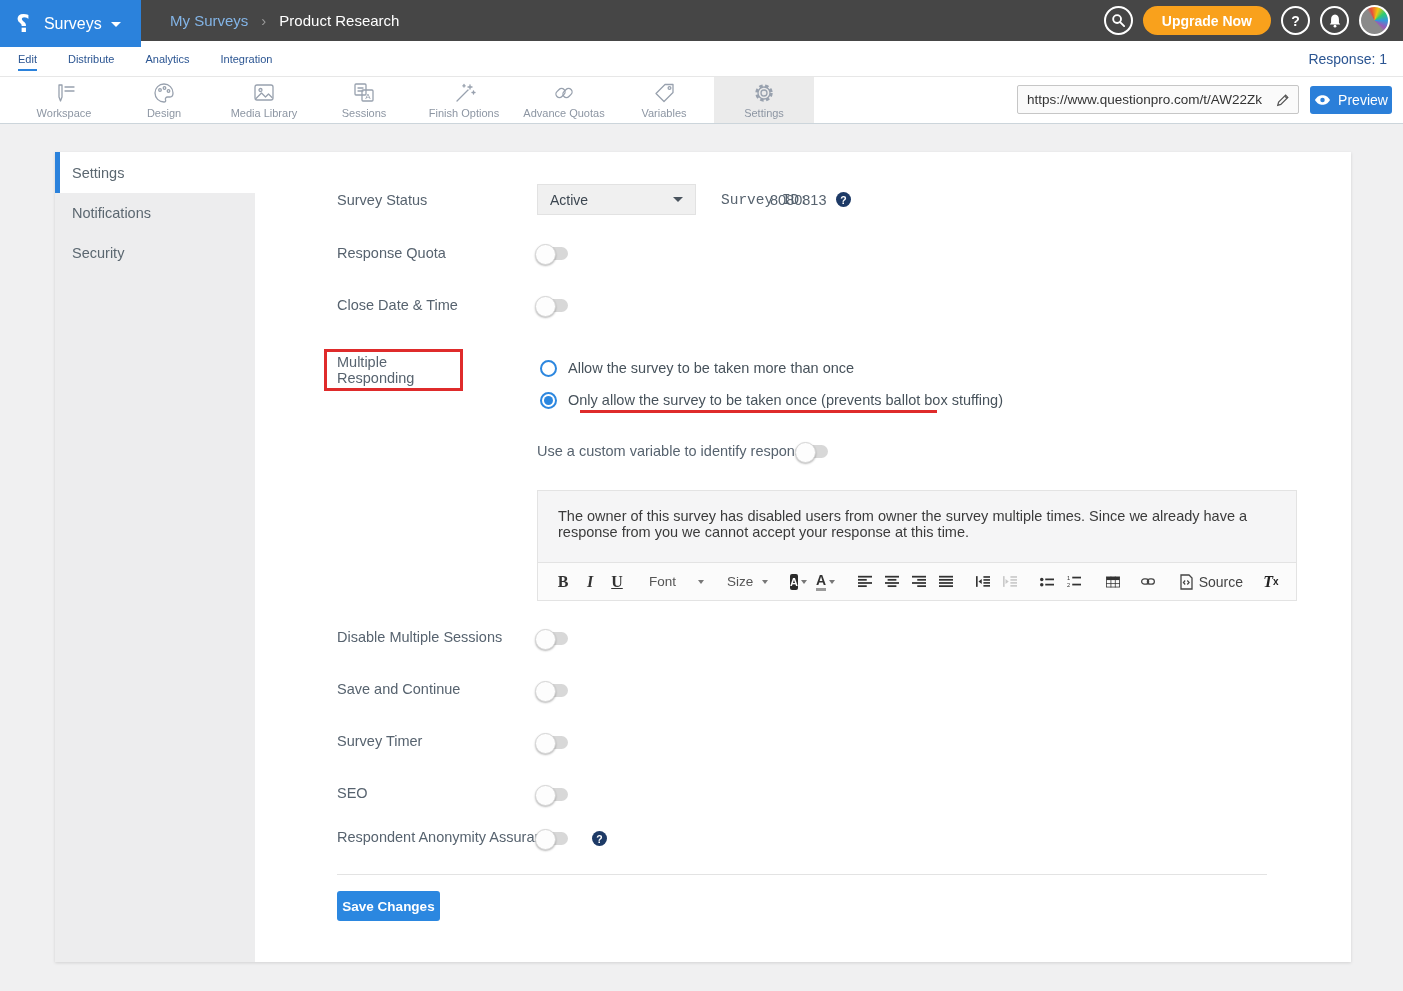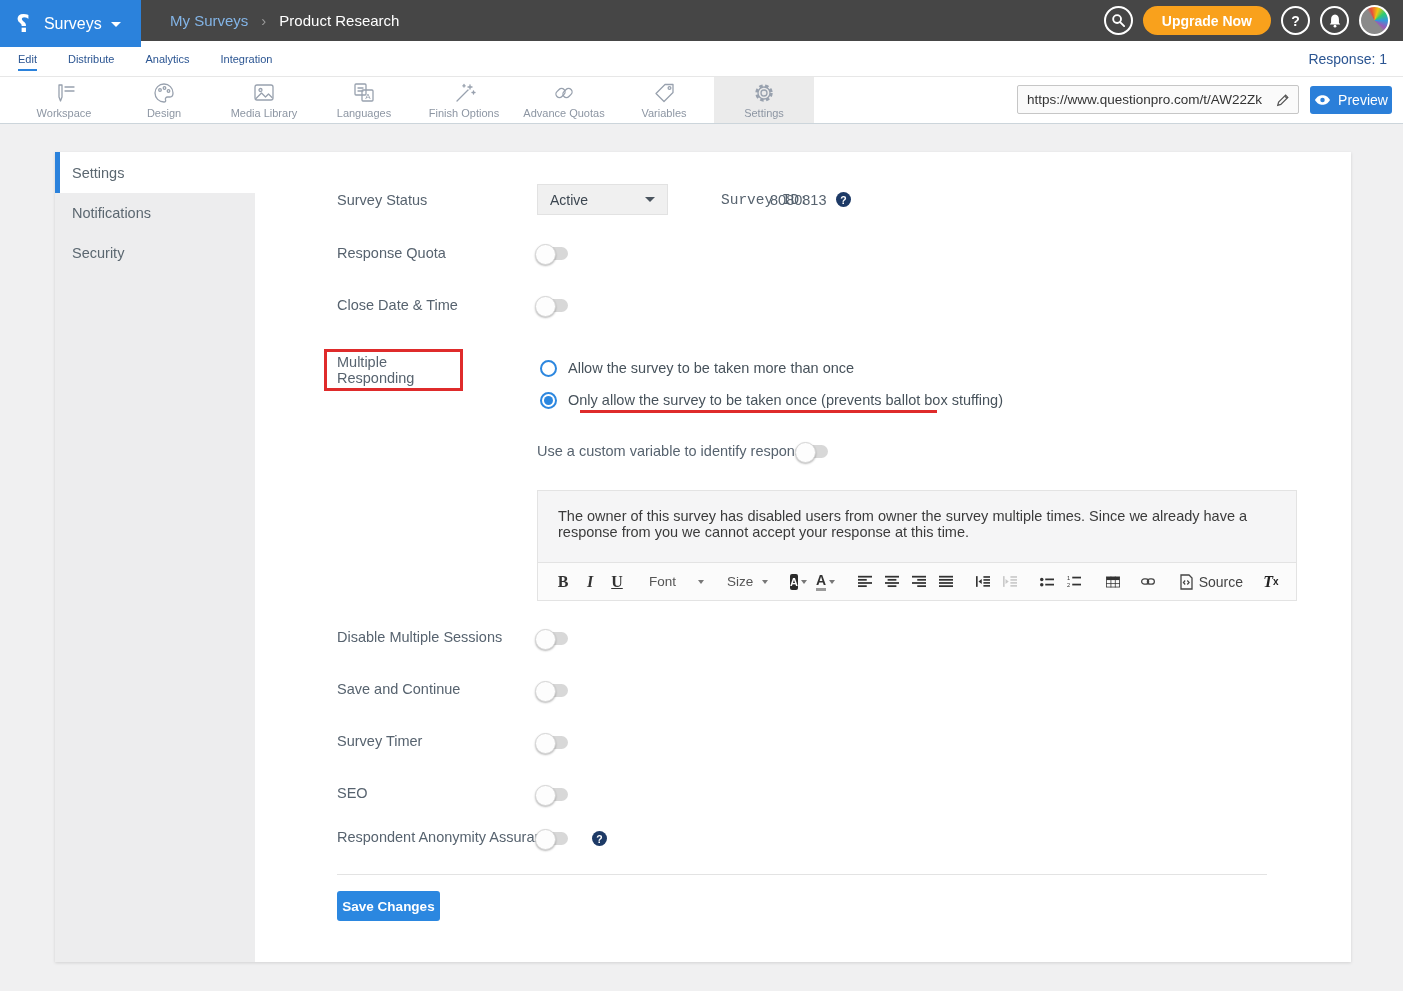--- a/index.html
+++ b/index.html
@@ -51,21 +51,21 @@
                  border-radius:3px; font-size:14px; display:flex; align-items:center; justify-content:center; gap:7px; cursor:pointer;
                  font-family:"Liberation Sans", sans-serif; }
   
   .card { position:absolute; left:55px; top:152px; width:1296px; height:810px; background:#fff; box-shadow:0 1px 3px rgba(0,0,0,.13); }
   .side-active { position:absolute; left:0; top:0; width:200px; height:41px; background:#fff; border-left:5px solid #2b82dc;
                  display:flex; align-items:center; padding-left:12px; font-size:14.5px; color:#5b6770; cursor:pointer; }
   .side-rest { position:absolute; left:0; top:41px; width:200px; height:769px; background:#ededee; }
   .side-item { height:40px; display:flex; align-items:center; padding-left:17px; font-size:14.5px; color:#5b6770; cursor:pointer; }
   
   .lbl { position:absolute; left:282px; font-size:14.5px; color:#57636f; }
-  .dropdown { position:absolute; left:482px; top:32px; width:131px; height:31px; background:#f0f0f0; border:1px solid #e2e2e2;
+  .dropdown { position:absolute; left:482px; top:32px; width:159px; height:31px; background:#f0f0f0; border:1px solid #e2e2e2;
               display:flex; align-items:center; justify-content:space-between; padding:0 12px; font-size:14px; color:#3c4650; cursor:pointer; }
   .caret-d { width:0; height:0; border-left:5px solid transparent; border-right:5px solid transparent; border-top:5px solid #4a545e; }
   .help { width:15px; height:15px; border-radius:50%; background:#1d3a66; color:#fff; font-size:10.5px; font-weight:bold;
           display:flex; align-items:center; justify-content:center; cursor:pointer; position:absolute; }
   .toggle { position:absolute; width:31px; height:13px; background:#d8d8d8; border-radius:7px; cursor:pointer; }
   .toggle::after { content:''; position:absolute; left:-2px; top:-3px; width:19px; height:19px; border-radius:50%;
                    background:#fdfdfd; border:1px solid #d6d6d6; box-shadow:0 1px 2px rgba(0,0,0,.28); }
   .radio-row { position:absolute; left:485px; display:flex; align-items:flex-start; gap:11px; cursor:pointer; }
   .radio { width:17px; height:17px; border-radius:50%; border:2px solid #2c87df; display:flex; align-items:center; justify-content:center; background:#fff; }
   .radio .dot { width:9px; height:9px; border-radius:50%; background:#2c87df; }
@@ -168,21 +168,21 @@
       <span class="ribbon-label">Media Library</span>
     </div>
     <div class="ribbon-item">
       <svg width="26" height="24" viewBox="0 0 26 24">
         <rect class="ricon" x="4" y="3" width="11" height="11" rx="1"></rect>
         <line class="ricon" x1="7" y1="7" x2="12" y2="7"></line>
         <line class="ricon" x1="7" y1="10" x2="12" y2="10"></line>
         <rect class="ricon" x="11" y="9" width="11" height="11" rx="1" fill="#fff"></rect>
         <text x="14.2" y="17.5" font-size="8" fill="#98a1ae" stroke="none" font-family="Liberation Sans, sans-serif">A</text>
       </svg>
-      <span class="ribbon-label">Languages</span>
+      <span class="ribbon-label">Sessions</span>
     </div>
     <div class="ribbon-item">
       <svg width="26" height="24" viewBox="0 0 26 24">
         <line class="ricon" x1="6" y1="20" x2="17" y2="9" stroke-width="2.2"></line>
         <line class="ricon" x1="19" y1="4" x2="19" y2="8"></line>
           <line class="ricon" x1="17" y1="6" x2="21" y2="6"></line>
         <line class="ricon" x1="22.5" y1="10" x2="22.5" y2="13"></line>
           <line class="ricon" x1="21" y1="11.5" x2="24" y2="11.5"></line>
         <line class="ricon" x1="13" y1="3.5" x2="13" y2="6"></line>
           <line class="ricon" x1="11.8" y1="4.8" x2="14.2" y2="4.8"></line>

